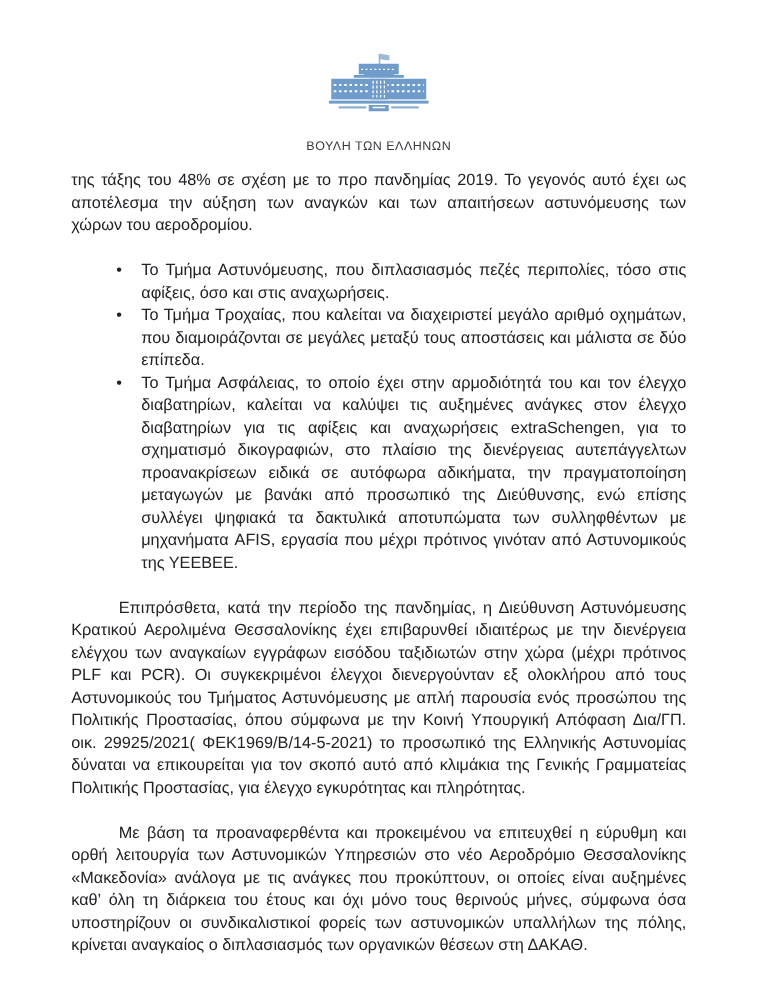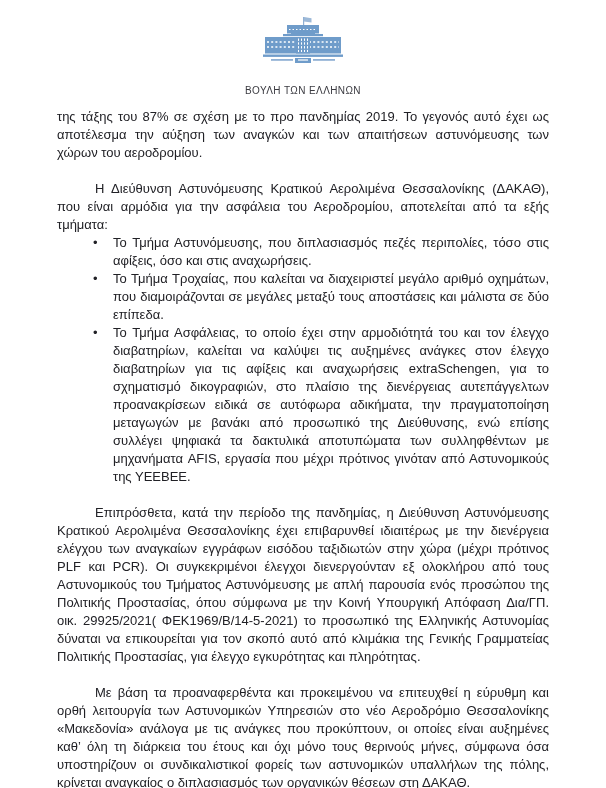--- a/index.html
+++ b/index.html
@@ -11,21 +11,21 @@
     position: relative;
     width: 606px;
     height: 788px;
     background: #ffffff;
     font-family: "Liberation Sans", "DejaVu Sans", sans-serif;
     color: #212126;
     overflow: hidden;
     box-sizing: border-box;
   }
   .page-header {
-    padding-top: 16px;
+    padding-top: 42px;
     text-align: center;
   }
   .logo-wrap {
     display: inline-block;
     line-height: 0;
   }
   .parliament-caption {
     margin-top: 7px;
     font-size: 10px;
     letter-spacing: 0.4px;
@@ -101,23 +101,22 @@
 
         <rect x="32" y="42" width="16" height="5" fill="#6f9cca"></rect>
         <rect x="35" y="43.4" width="10" height="1.2" fill="#ffffff"></rect>
       </svg>
     </span>
     <div class="parliament-caption">ΒΟΥΛΗ ΤΩΝ ΕΛΛΗΝΩΝ</div>
   </header>
 
   <main class="body-text">
 
-    <p class="no-indent gap-after">της τάξης του 87% σε σχέση με το προ πανδημίας 2019. Το γεγονός αυτό έχει ως αποτέλεσμα την αύξηση των αναγκών και των απαιτήσεων αστυνόμευσης των χώρων του αεροδρομίου.</p>
+    <p class="no-indent gap-after">της τάξης του 48% σε σχέση με το προ πανδημίας 2019. Το γεγονός αυτό έχει ως αποτέλεσμα την αύξηση των αναγκών και των απαιτήσεων αστυνόμευσης των χώρων του αεροδρομίου.</p>
 
-    <p>Η Διεύθυνση Αστυνόμευσης Κρατικού Αερολιμένα Θεσσαλονίκης (ΔΑΚΑΘ), που είναι αρμόδια για την ασφάλεια του Αεροδρομίου, αποτελείται από τα εξής τμήματα:</p>
 
     <ul class="dept-list">
       <li>
         <span class="bullet-glyph">•</span>
         <span>Το Τμήμα Αστυνόμευσης, που διπλασιασμός πεζές περιπολίες, τόσο στις αφίξεις, όσο και στις αναχωρήσεις.</span>
       </li>
       <li>
         <span class="bullet-glyph">•</span>
         <span>Το Τμήμα Τροχαίας, που καλείται να διαχειριστεί μεγάλο αριθμό οχημάτων, που διαμοιράζονται σε μεγάλες μεταξύ τους αποστάσεις και μάλιστα σε δύο επίπεδα.</span>
       </li>

